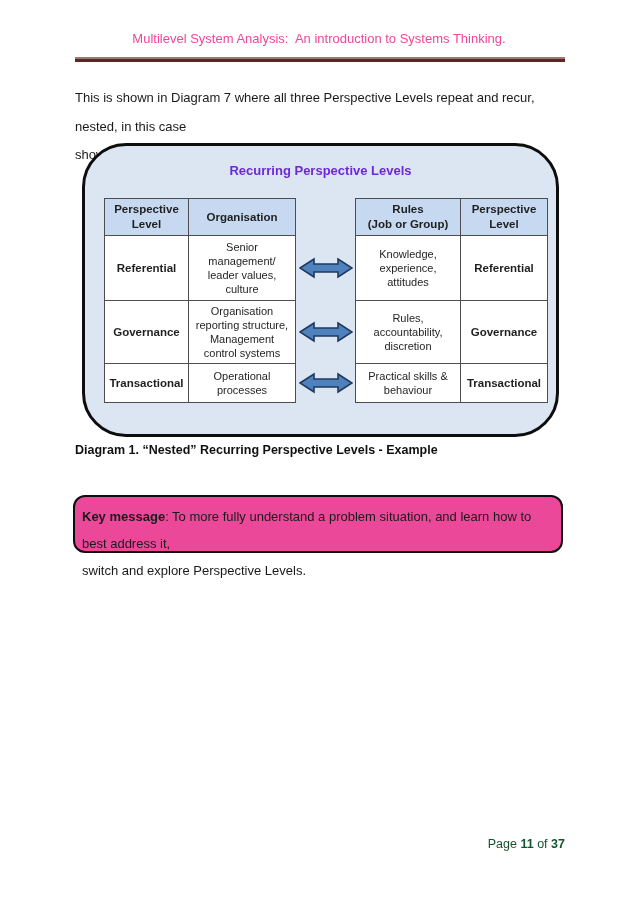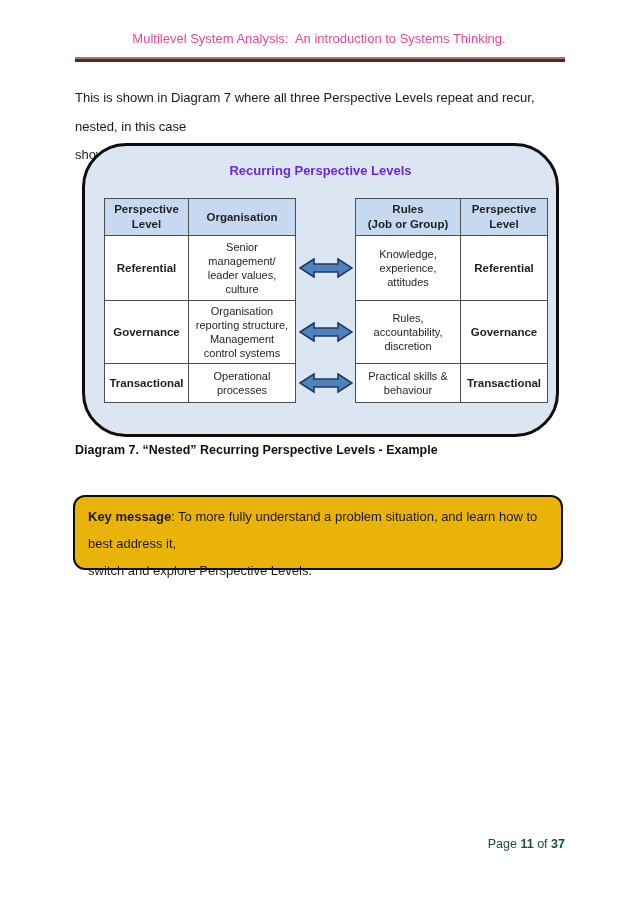--- a/index.html
+++ b/index.html
@@ -51,23 +51,23 @@
   .t-right td:last-child  { width:87px; }
   .arrows { flex:1; display:flex; flex-direction:column; align-self:stretch; }
   .arrow-spacer { height:37px; }
   .arrow-cell { display:flex; align-items:center; justify-content:center; }
   .a1 { height:65px; } .a2 { height:63px; } .a3 { height:39px; }
   .caption {
     position:absolute; top:443px; left:75px; font-weight:bold; font-size:12.5px;
     white-space:pre-line; color:#111;
   }
   .keybox {
-    position:absolute; top:495px; left:73px; width:490px; height:75px;
-    background:#eab308; border:2.5px solid #0d0d0d; border-radius:12px;
-    padding:6px 13px; font-size:13px; line-height:27px; color:#1a1a1a;
+    position:absolute; top:495px; left:73px; width:490px; height:58px;
+    background:#ec4899; border:2.5px solid #0d0d0d; border-radius:12px;
+    padding:6px 7px; font-size:13px; line-height:27px; color:#1a1a1a;
   }
   .keybox .km-text { white-space:pre-line; }
   .keybox .km-label { font-weight:bold; }
   .footer {
     position:absolute; top:837px; right:73px; font-size:12.5px; color:#14532d;
   }
   .footer .pg-num { font-weight:bold; }
 </style>
 </head>
 <body>
@@ -156,21 +156,21 @@
           <td>Practical skills &amp;
 behaviour</td>
           <td class="lvl">Transactional</td>
         </tr>
       </tbody>
         </table>
 
     </div>
   </div>
 
-  <div class="caption">Diagram 7.  “Nested” Recurring Perspective Levels - Example</div>
+  <div class="caption">Diagram 1.  “Nested” Recurring Perspective Levels - Example</div>
 
   <div class="keybox">
     <span class="km-text"><span class="km-label">Key message</span><span>: To more fully understand a problem situation, and learn how to best address it,
 switch and explore Perspective Levels.</span></span>
   </div>
 
   <div class="footer">
     <span>Page</span>
     <span class="pg-num">11</span>
     <span>of</span>

